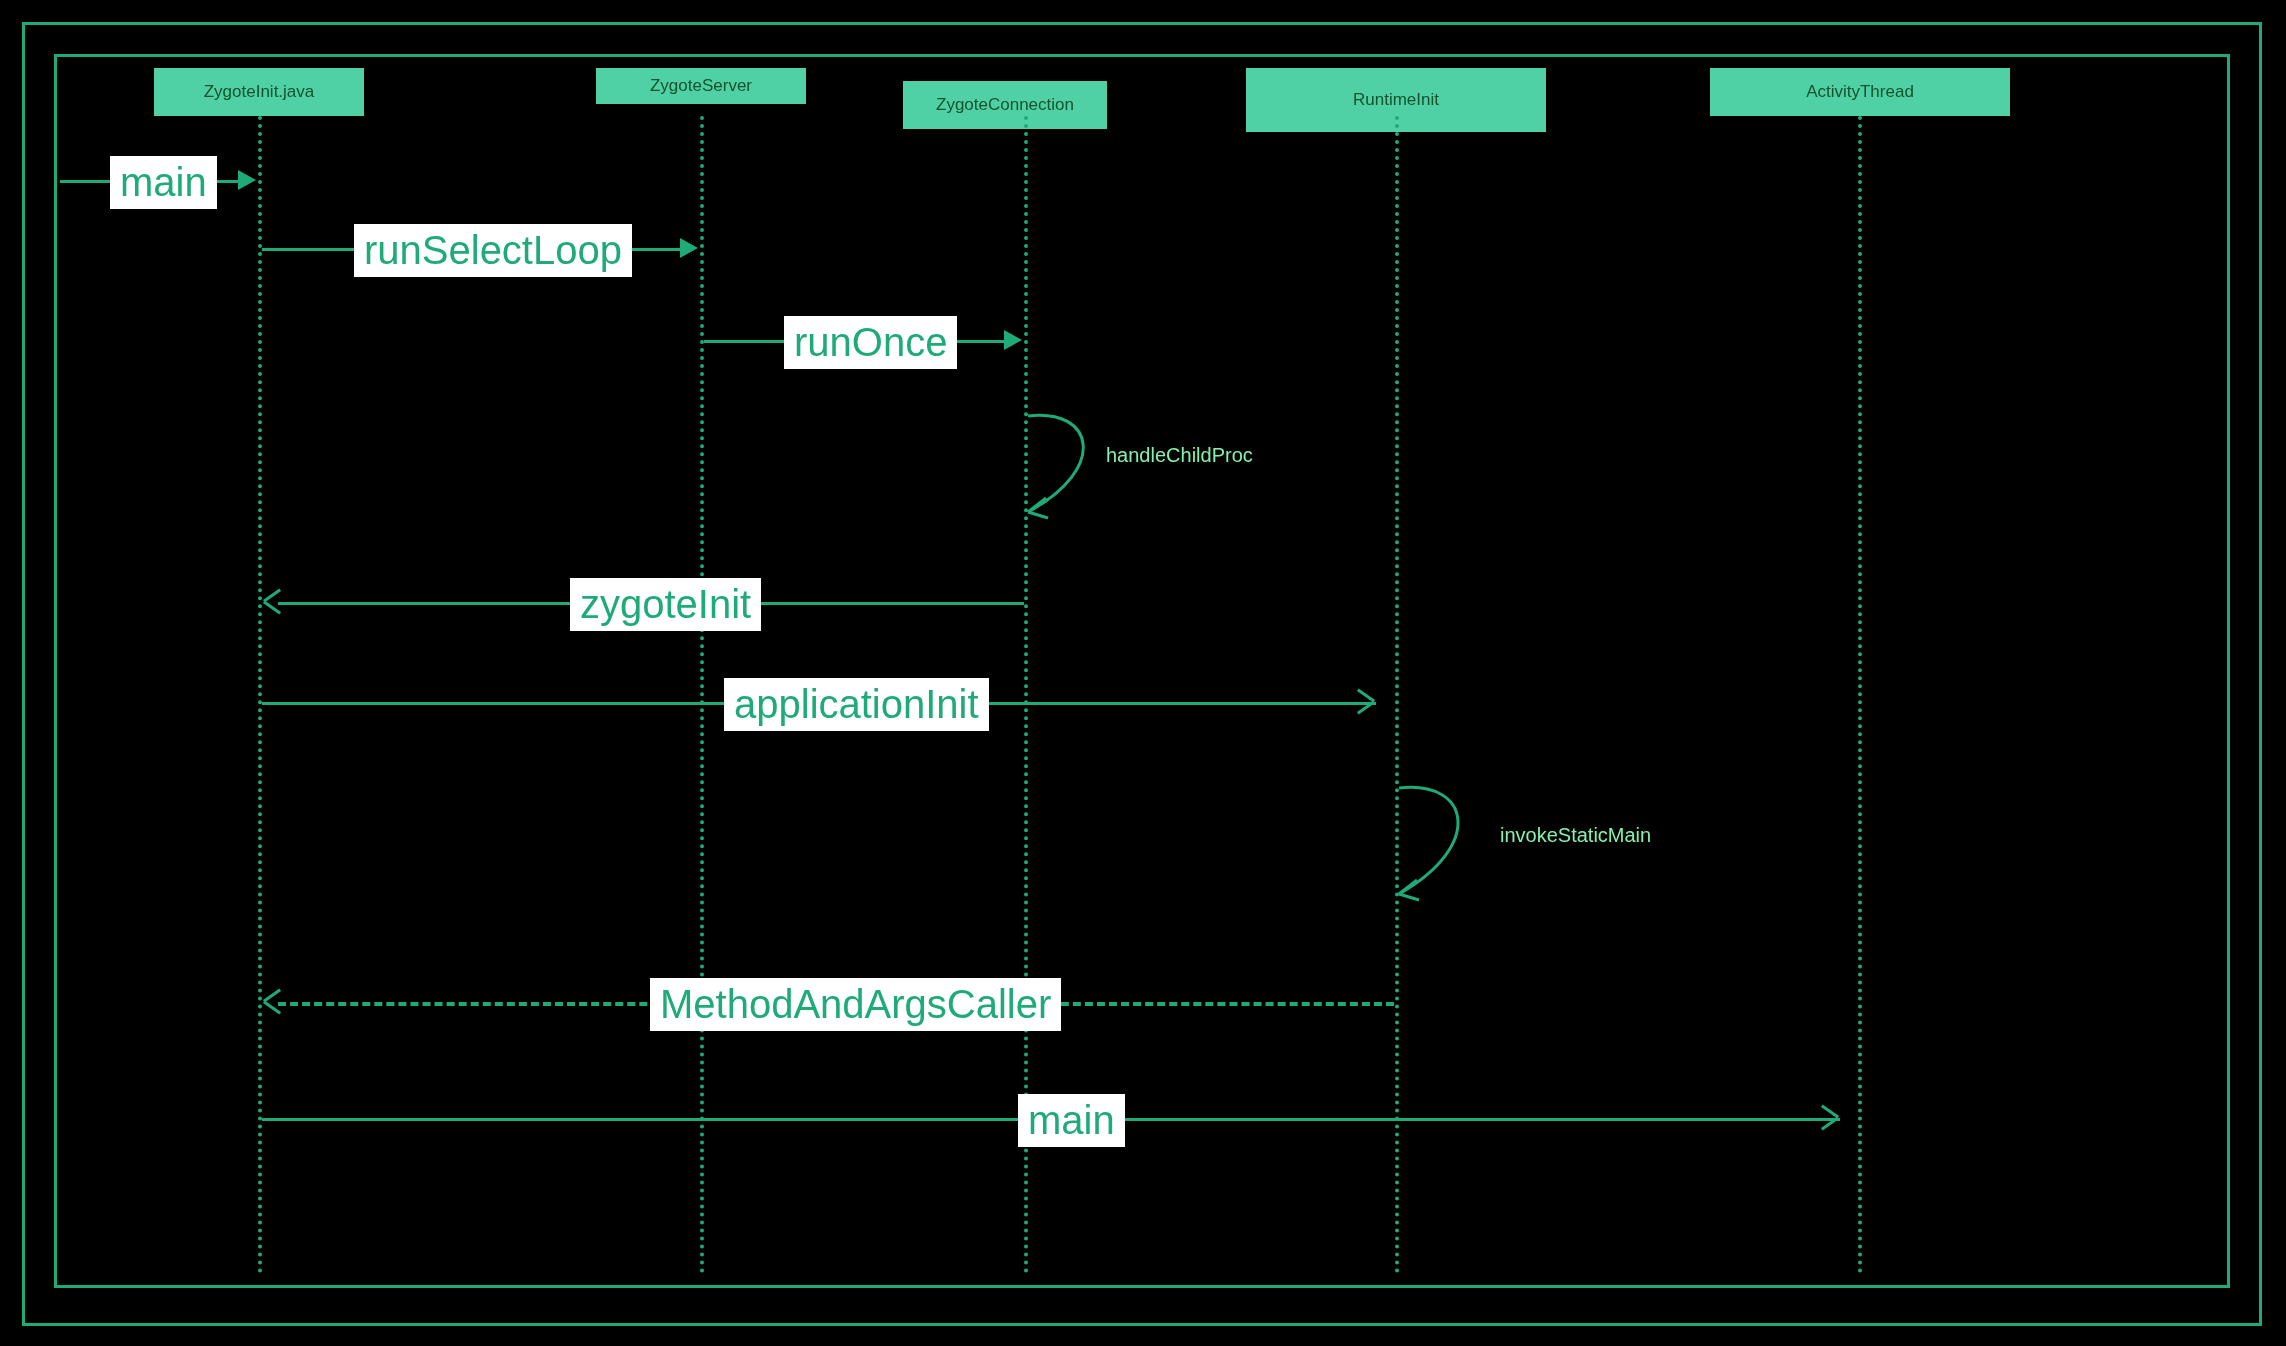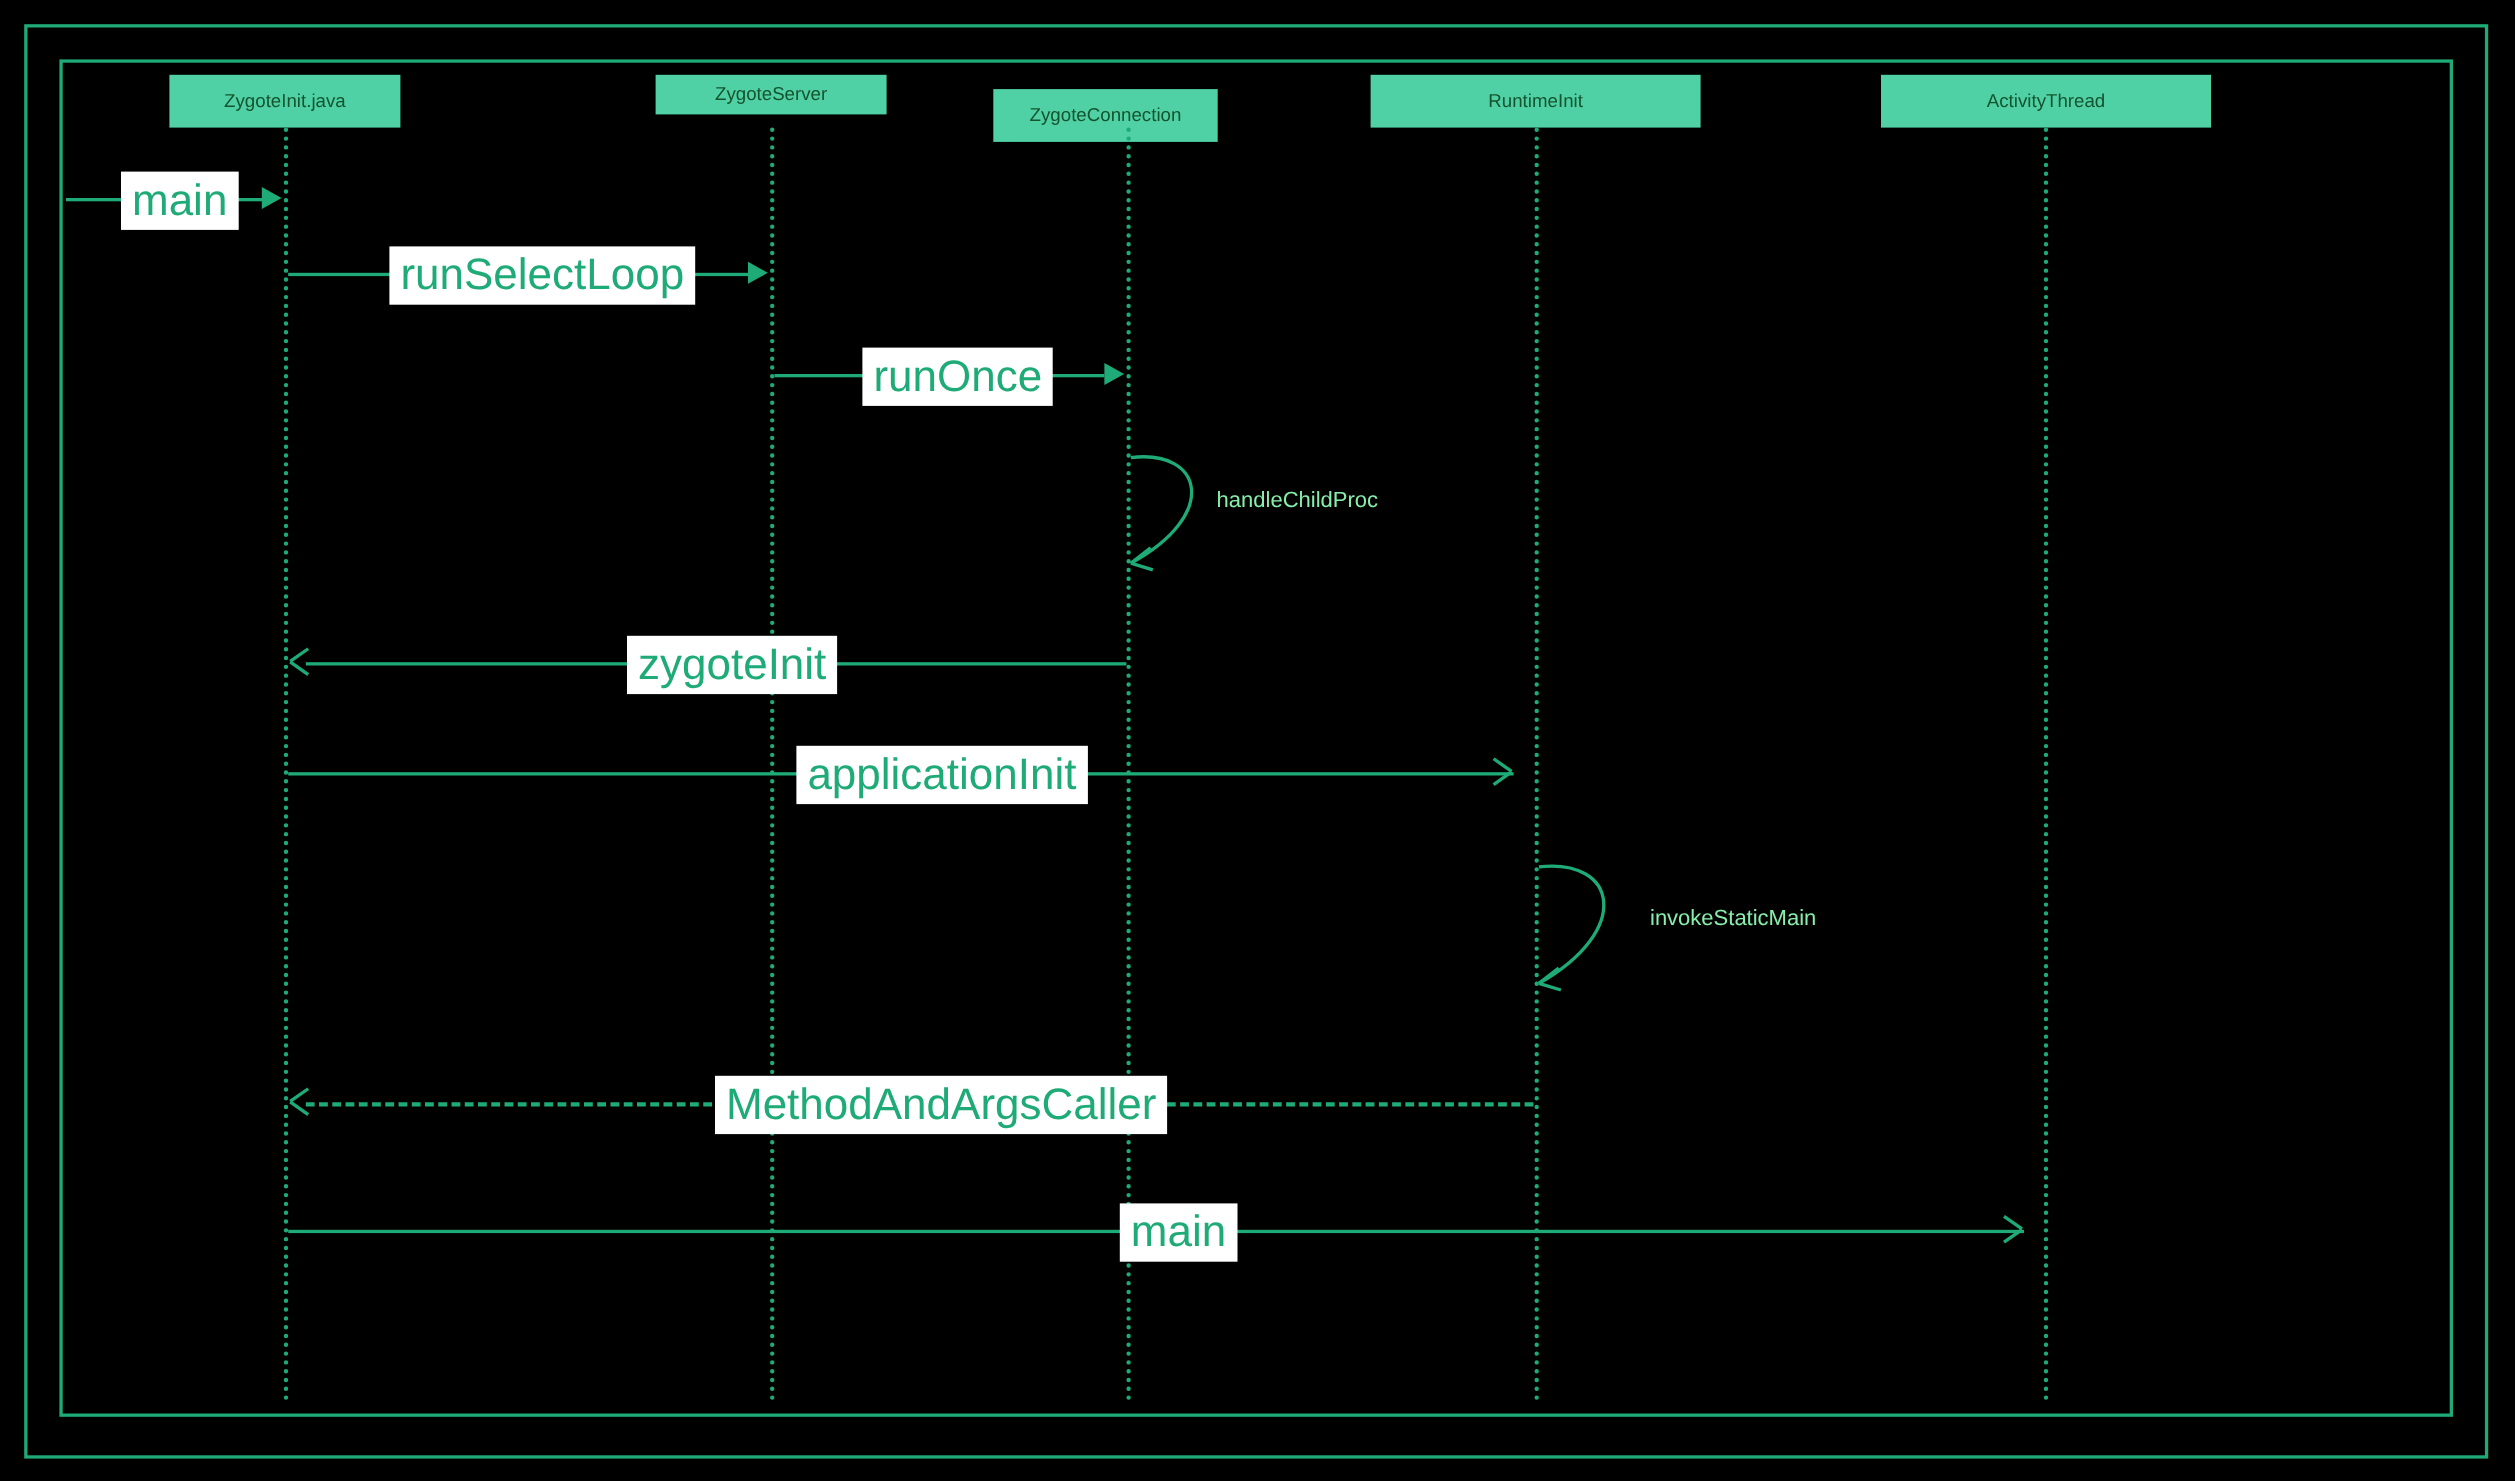--- a/index.html
+++ b/index.html
@@ -98,21 +98,21 @@
 
 <div class="participant-box" style="left:154px; top:68px; width:210px; height:48px;">
   <span>ZygoteInit.java</span>
 </div>
 <div class="participant-box" style="left:596px; top:68px; width:210px; height:36px;">
   <span>ZygoteServer</span>
 </div>
 <div class="participant-box" style="left:903px; top:81px; width:204px; height:48px;">
   <span>ZygoteConnection</span>
 </div>
-<div class="participant-box" style="left:1246px; top:68px; width:300px; height:48px;">
+<div class="participant-box" style="left:1246px; top:68px; width:300px; height:64px;">
   <span>RuntimeInit</span>
 </div>
 <div class="participant-box" style="left:1710px; top:68px; width:300px; height:48px;">
   <span>ActivityThread</span>
 </div>
 
 <div class="lifeline" style="left:258px; top:116px; height:1158px;"></div>
 <div class="lifeline" style="left:700px; top:116px; height:1158px;"></div>
 <div class="lifeline" style="left:1024px; top:116px; height:1158px;"></div>
 <div class="lifeline" style="left:1395px; top:116px; height:1158px;"></div>

